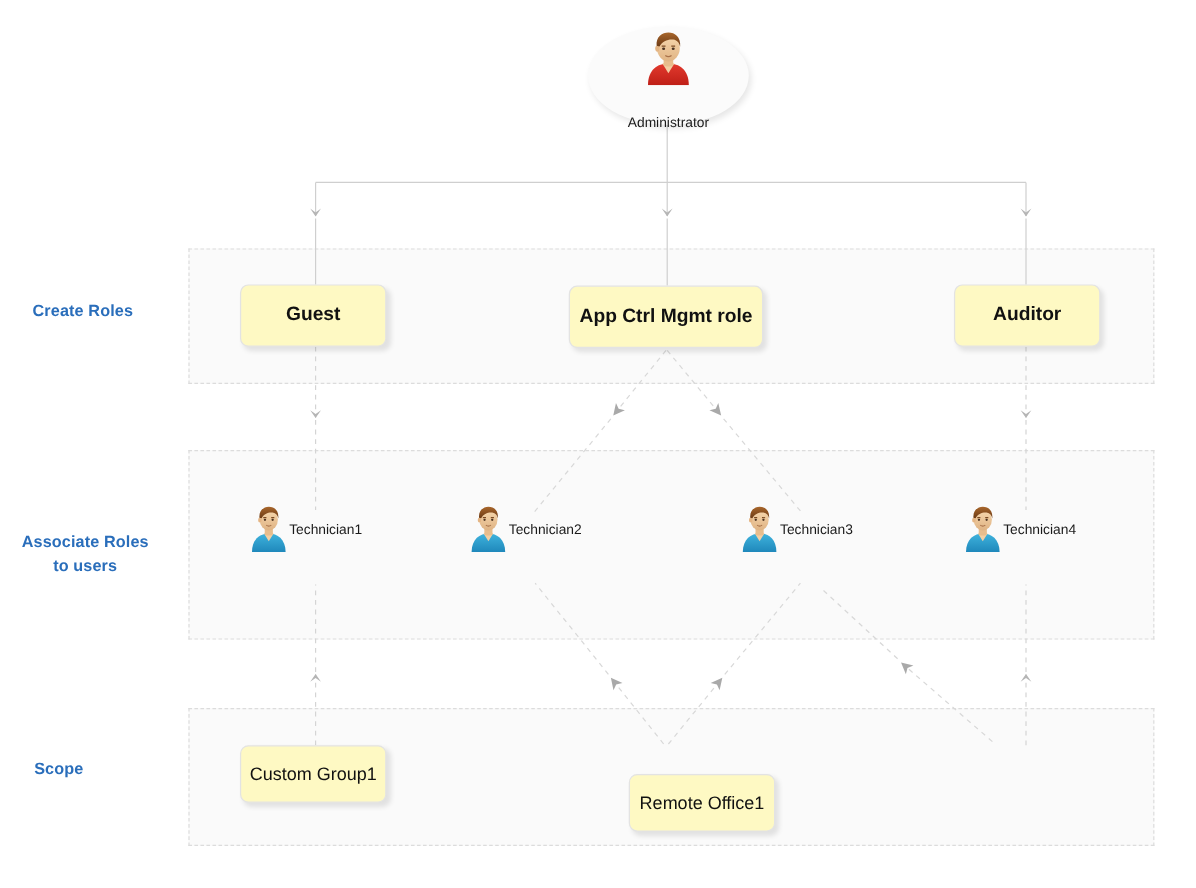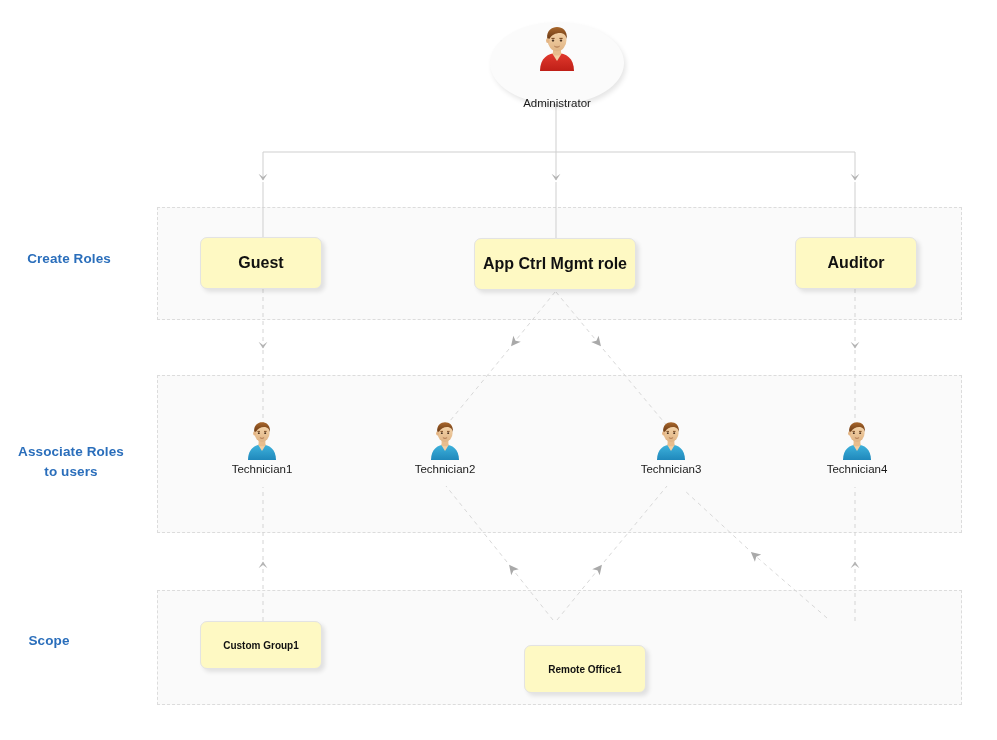--- a/index.html
+++ b/index.html
@@ -45,21 +45,21 @@
     background:#fef9c3;
     border:1px solid #e3e3e3;
     border-radius:7px;
     box-shadow:3px 3px 4px rgba(0,0,0,.10);
     display:flex;align-items:center;justify-content:center;
     box-sizing:border-box;
     color:#111111;
     text-align:center;
   }
   .role-box{font-size:16px;font-weight:bold;height:52px;}
-  .scope-box{font-size:10px;font-weight:bold;height:48px;}
+  .scope-box{font-size:15px;font-weight:normal;height:48px;}
 
   #box-guest       {left:200px;top:237px;width:122px;}
   #box-appctrl     {left:474px;top:238px;width:162px;}
   #box-auditor     {left:795px;top:237px;width:122px;}
   #box-customgroup {left:200px;top:621px;width:122px;}
   #box-remoteoffice{left:495px;top:645px;width:122px;margin-left:29px;}
   #box-allcomputers{left:795px;top:621px;width:122px;}
 
   
   #admin-node{
@@ -70,21 +70,21 @@
     display:flex;flex-direction:column;align-items:center;justify-content:flex-start;gap:28px;
   }
   #admin-node .avatar-wrap{margin-top:3px;}
   .admin-label{
     font-size:11.5px;color:#1a1a1a;margin-top:-2px;
   }
 
   
   .person-node{
     position:absolute;width:110px;
-    display:flex;flex-direction:column;align-items:center;
+    display:flex;align-items:center;
   }
   .person-label{font-size:11.5px;color:#1a1a1a;margin-top:3px;white-space:nowrap;}
   #tech1{left:207px;top:420px;}
   #tech2{left:390px;top:420px;}
   #tech3{left:616px;top:420px;}
   #tech4{left:802px;top:420px;}
 
   .avatar{display:block;}
 </style>
 </head>

